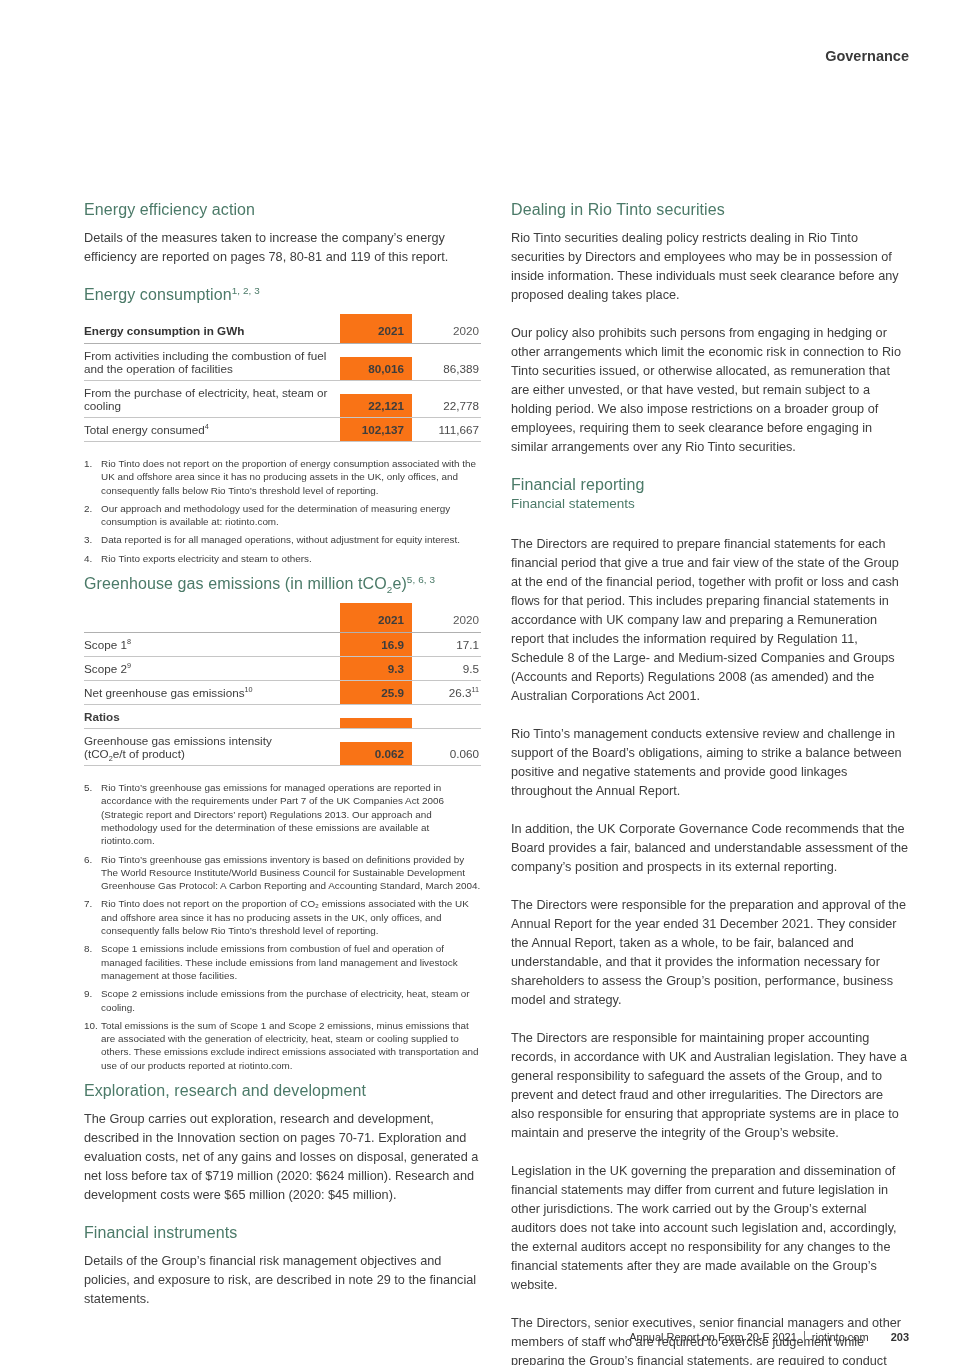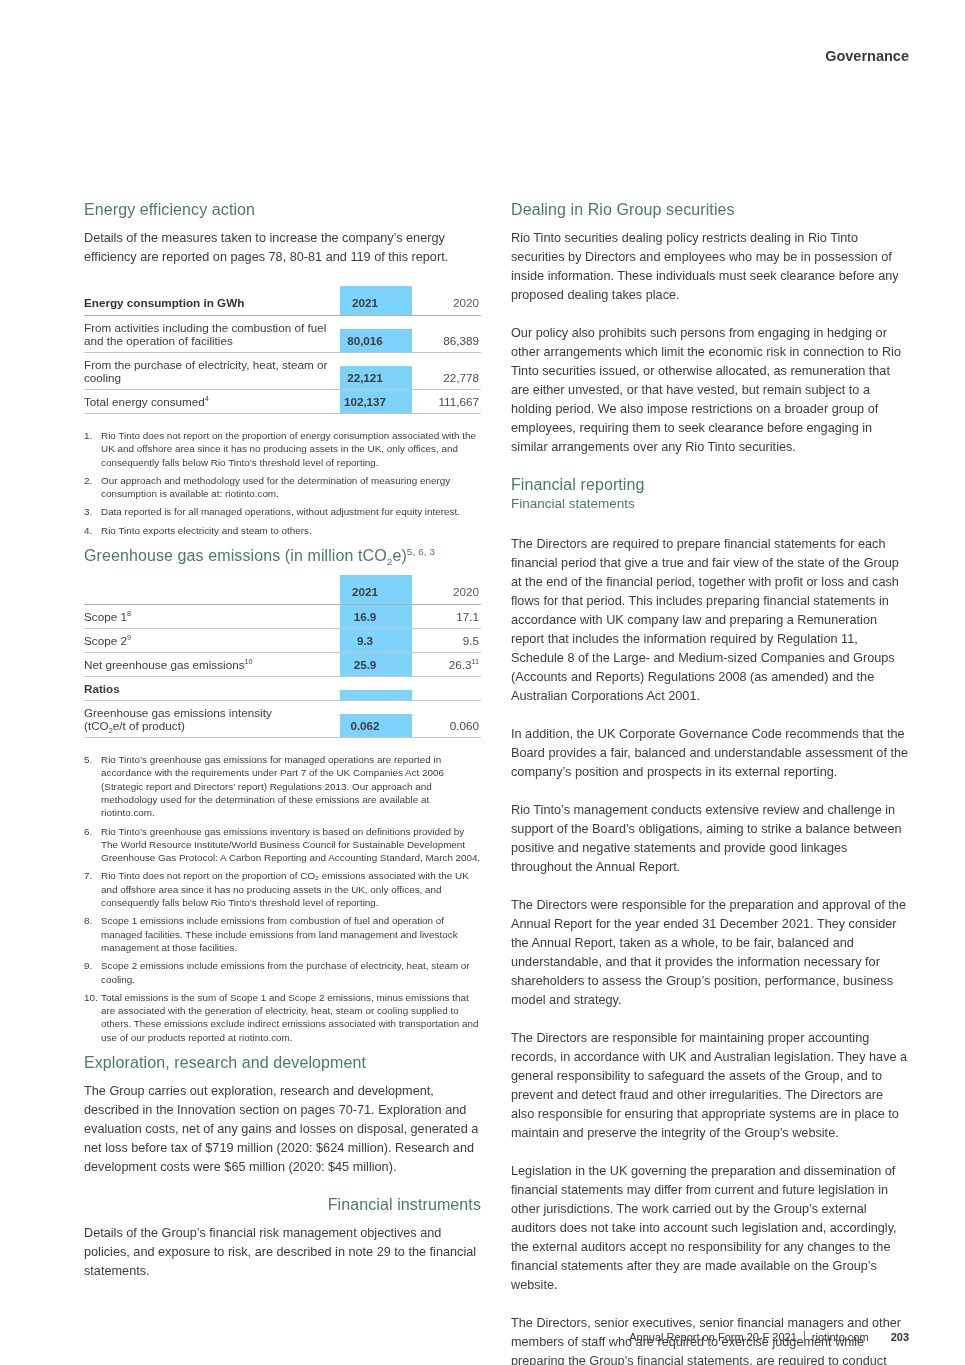--- a/index.html
+++ b/index.html
@@ -28,40 +28,40 @@
     margin:0 0 10px 0;
     font-size:16px; font-weight:400;
     color:var(--green, #4b7a68);
     letter-spacing:.1px;
   }
   h3.subsection {
     margin:2px 0 24px 0;
     font-size:13.5px; font-weight:400;
     color:var(--green, #4b7a68);
   }
-  .mt { margin-top:25px;text-align:right; }
+  .mt { margin-top:25px; }
   .mt-sm { margin-top:14px; }
   p.body {
     margin:0 0 19px 0;
     font-size:12.7px; line-height:19px;
   }
   sup { font-size:62%; line-height:0; vertical-align:super; }
   sub { font-size:62%; line-height:0; vertical-align:sub; }
 
   
   .tbl { width:100%; font-size:11.7px; margin:2px 0 15px 0; }
   .trow {
     display:grid;
     grid-template-columns:1fr 72px 69px;
     align-items:end;
     border-bottom:1px solid #c6c6c6;
   }
   .trow > div { padding:5px 0; }
   .trow .c1 { padding-right:6px; }
-  .trow .c2 { background:#7dd3fc; text-align:center; padding-right:22px; font-weight:bold; }
+  .trow .c2 { background:#f97316; text-align:right; padding-right:8px; font-weight:bold; }
   .trow .c3 { text-align:right; padding-right:2px; color:#4a4a4a; }
   .trow.thead { border-bottom:1px solid #b0b0b0; }
   .trow.thead > div { padding-top:10px; padding-bottom:6px; }
   .trow.thead .c1 { font-weight:bold; color:#333; }
   .trow.thead .c3 { color:#5a5a5a; font-weight:400;margin-left:32px; }
   .bold { font-weight:bold; }
 
   
   .footnotes { margin:15px 0 10px 0; }
   .fn {
@@ -90,20 +90,21 @@
 
   <div class="header-label">Governance</div>
 
   <div class="columns">
 
     <div class="col-left">
 
       <h2 class="section">Energy efficiency action</h2>
       <p class="body">Details of the measures taken to increase the company’s energy efficiency are reported on pages 78, 80-81 and 119 of this report.</p>
 
+      <h2 class="section mt-sm"><span>Energy consumption</span><sup>1, 2, 3</sup></h2>
 
       <div class="tbl">
         <div class="trow thead">
           <div class="c1">Energy consumption in GWh</div>
           <div class="c2">2021</div>
           <div class="c3">2020</div>
         </div>
         <div class="trow">
           <div class="c1">From activities including the combustion of fuel and the operation of facilities</div>
           <div class="c2">80,016</div>
@@ -208,30 +209,30 @@
       <h2 class="section mt-sm">Exploration, research and development</h2>
       <p class="body">The Group carries out exploration, research and development, described in the Innovation section on pages 70-71. Exploration and evaluation costs, net of any gains and losses on disposal, generated a net loss before tax of $719 million (2020: $624 million). Research and development costs were $65 million (2020: $45 million).</p>
 
       <h2 class="section mt">Financial instruments</h2>
       <p class="body">Details of the Group’s financial risk management objectives and policies, and exposure to risk, are described in note 29 to the financial statements.</p>
 
     </div>
 
     <div class="col-right">
 
-      <h2 class="section">Dealing in Rio Group securities</h2>
+      <h2 class="section">Dealing in Rio Tinto securities</h2>
       <p class="body">Rio Tinto securities dealing policy restricts dealing in Rio Tinto securities by Directors and employees who may be in possession of inside information. These individuals must seek clearance before any proposed dealing takes place.</p>
       <p class="body">Our policy also prohibits such persons from engaging in hedging or other arrangements which limit the economic risk in connection to Rio Tinto securities issued, or otherwise allocated, as remuneration that are either unvested, or that have vested, but remain subject to a holding period. We also impose restrictions on a broader group of employees, requiring them to seek clearance before engaging in similar arrangements over any Rio Tinto securities.</p>
 
       <h2 class="section mt-sm" style="margin-bottom:2px;">Financial reporting</h2>
       <h3 class="subsection">Financial statements</h3>
 
       <p class="body">The Directors are required to prepare financial statements for each financial period that give a true and fair view of the state of the Group at the end of the financial period, together with profit or loss and cash flows for that period. This includes preparing financial statements in accordance with UK company law and preparing a Remuneration report that includes the information required by Regulation 11, Schedule 8 of the Large- and Medium-sized Companies and Groups (Accounts and Reports) Regulations 2008 (as amended) and the Australian Corporations Act 2001.</p>
+      <p class="body">Rio Tinto’s management conducts extensive review and challenge in support of the Board’s obligations, aiming to strike a balance between positive and negative statements and provide good linkages throughout the Annual Report.</p>
       <p class="body">In addition, the UK Corporate Governance Code recommends that the Board provides a fair, balanced and understandable assessment of the company’s position and prospects in its external reporting.</p>
-      <p class="body">Rio Tinto’s management conducts extensive review and challenge in support of the Board’s obligations, aiming to strike a balance between positive and negative statements and provide good linkages throughout the Annual Report.</p>
       <p class="body">The Directors were responsible for the preparation and approval of the Annual Report for the year ended 31 December 2021. They consider the Annual Report, taken as a whole, to be fair, balanced and understandable, and that it provides the information necessary for shareholders to assess the Group’s position, performance, business model and strategy.</p>
       <p class="body">The Directors are responsible for maintaining proper accounting records, in accordance with UK and Australian legislation. They have a general responsibility to safeguard the assets of the Group, and to prevent and detect fraud and other irregularities. The Directors are also responsible for ensuring that appropriate systems are in place to maintain and preserve the integrity of the Group’s website.</p>
       <p class="body">Legislation in the UK governing the preparation and dissemination of financial statements may differ from current and future legislation in other jurisdictions. The work carried out by the Group’s external auditors does not take into account such legislation and, accordingly, the external auditors accept no responsibility for any changes to the financial statements after they are made available on the Group’s website.</p>
       <p class="body">The Directors, senior executives, senior financial managers and other members of staff who are required to exercise judgement while preparing the Group’s financial statements, are required to conduct themselves with integrity and honesty and in accordance with the highest ethical standards, as are all Group employees.</p>
 
     </div>
   </div>
 
   <div class="footer">
     <span>Annual Report on Form 20-F 2021</span>

